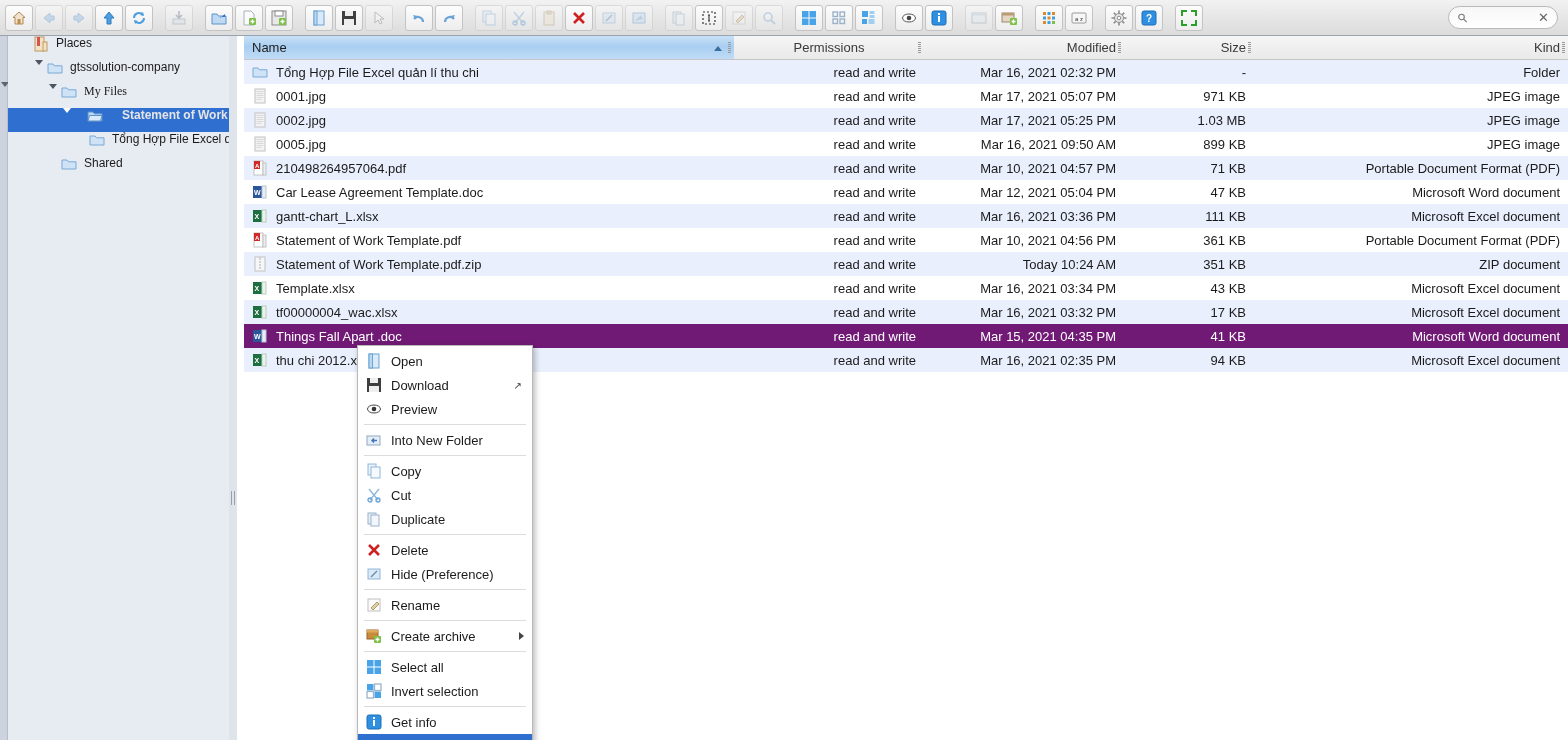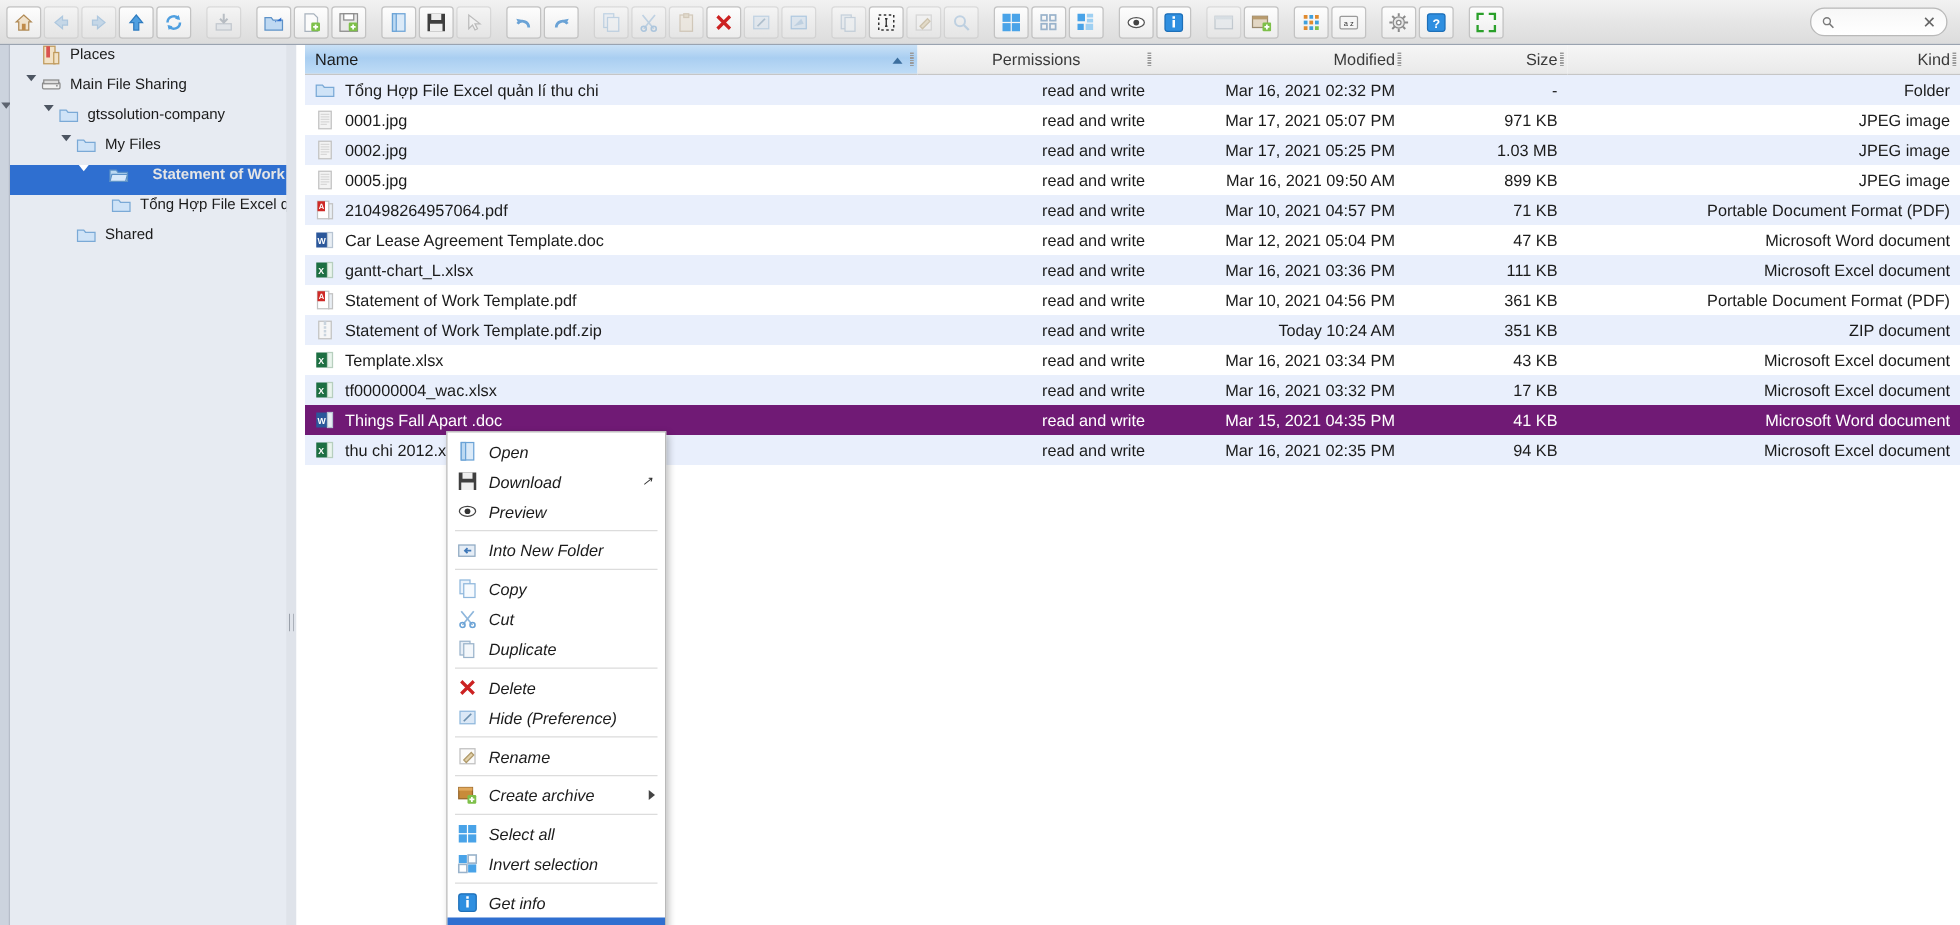--- a/index.html
+++ b/index.html
@@ -136,21 +136,21 @@
   
   .ctxmenu {
     position: absolute; left: 357px; top: 345px; width: 176px;
     background: #ffffff; border: 1px solid #b9b9b9;
     box-shadow: 2px 2px 6px rgba(0,0,0,.28);
     padding: 3px 0;
     z-index: 50;
   }
   .mi {
     height: 24px; display: flex; align-items: center;
-    padding: 0 8px; font-size: 13px; color: #1b1b1b; position: relative; font-style: italic;
+    padding: 0 8px; font-size: 13px; color: #1b1b1b; position: relative;
   }
   .mi.hl { background: #2f6fd0; color: #ffffff; font-weight: bold; }
   .mi-ico { width: 16px; height: 16px; margin-right: 9px; flex: 0 0 16px; }
   .mi-sep { height: 1px; background: #dcdcdc; margin: 3px 6px; }
   .mi-ext { position: absolute; right: 10px; font-size: 10px; color: #333; }
   .mi-sub {
     position:absolute; right: 8px; width:0;height:0;
     border-top:4px solid transparent;border-bottom:4px solid transparent;
     border-left:5px solid #444;
   }
@@ -521,45 +521,32 @@
           <span class="twisty"></span>
           <span class="tree-ico"><span class="tree-ico" style="display:inline-flex;align-items:center;justify-content:center;">
               <svg class="" viewBox="0 0 16 16" width="16" height="16">
                 <rect x="2" y="1" width="9" height="14" fill="#f2e2c6" stroke="#c09a5c"></rect>
                 <rect x="4" y="1" width="3" height="9" fill="#d9534f"></rect>
                 <rect x="10" y="6" width="4" height="9" fill="#f2e2c6" stroke="#c09a5c"></rect>
               </svg>
             </span></span>
           <span>Places</span>
         </div>
-        <div class="tree-row" style="padding-left: 10px;">
-          <span class="twisty">
-            <i></i>
-          </span>
-          <span class="tree-ico"><span class="tree-ico" style="display:inline-flex;align-items:center;justify-content:center;">
-              <svg class="" viewBox="0 0 16 16" width="16" height="16">
-                <rect x="1" y="6" width="14" height="5" rx="1" fill="#f2f2f2" stroke="#8a8a8a"></rect>
-                <rect x="2" y="4" width="12" height="3" fill="#dcdcdc" stroke="#8a8a8a"></rect>
-                <circle cx="12.5" cy="8.5" r="0.8" fill="#999"></circle>
-              </svg>
-            </span></span>
-          <span>Main File Sharing</span>
-        </div>
         <div class="tree-row" style="padding-left: 24px;">
           <span class="twisty">
             <i></i>
           </span>
           <span class="tree-ico"><span class="tree-ico" style="display:inline-flex;align-items:center;justify-content:center;">
               <svg class="" viewBox="0 0 16 16" width="16" height="16">
                 <path d="M1 4h5l1.4 1.8H15V13H1z" fill="#cfe3f7" stroke="#7aa9d6"></path>
               </svg>
             </span></span>
           <span>gtssolution-company</span>
         </div>
-        <div class="tree-row" style="padding-left: 38px;">
+        <div class="tree-row" style="padding-left: 38px; font-family: Liberation Serif, serif;">
           <span class="twisty">
             <i></i>
           </span>
           <span class="tree-ico"><span class="tree-ico" style="display:inline-flex;align-items:center;justify-content:center;">
               <svg class="" viewBox="0 0 16 16" width="16" height="16">
                 <path d="M1 4h5l1.4 1.8H15V13H1z" fill="#cfe3f7" stroke="#7aa9d6"></path>
               </svg>
             </span></span>
           <span>My Files</span>
         </div>

